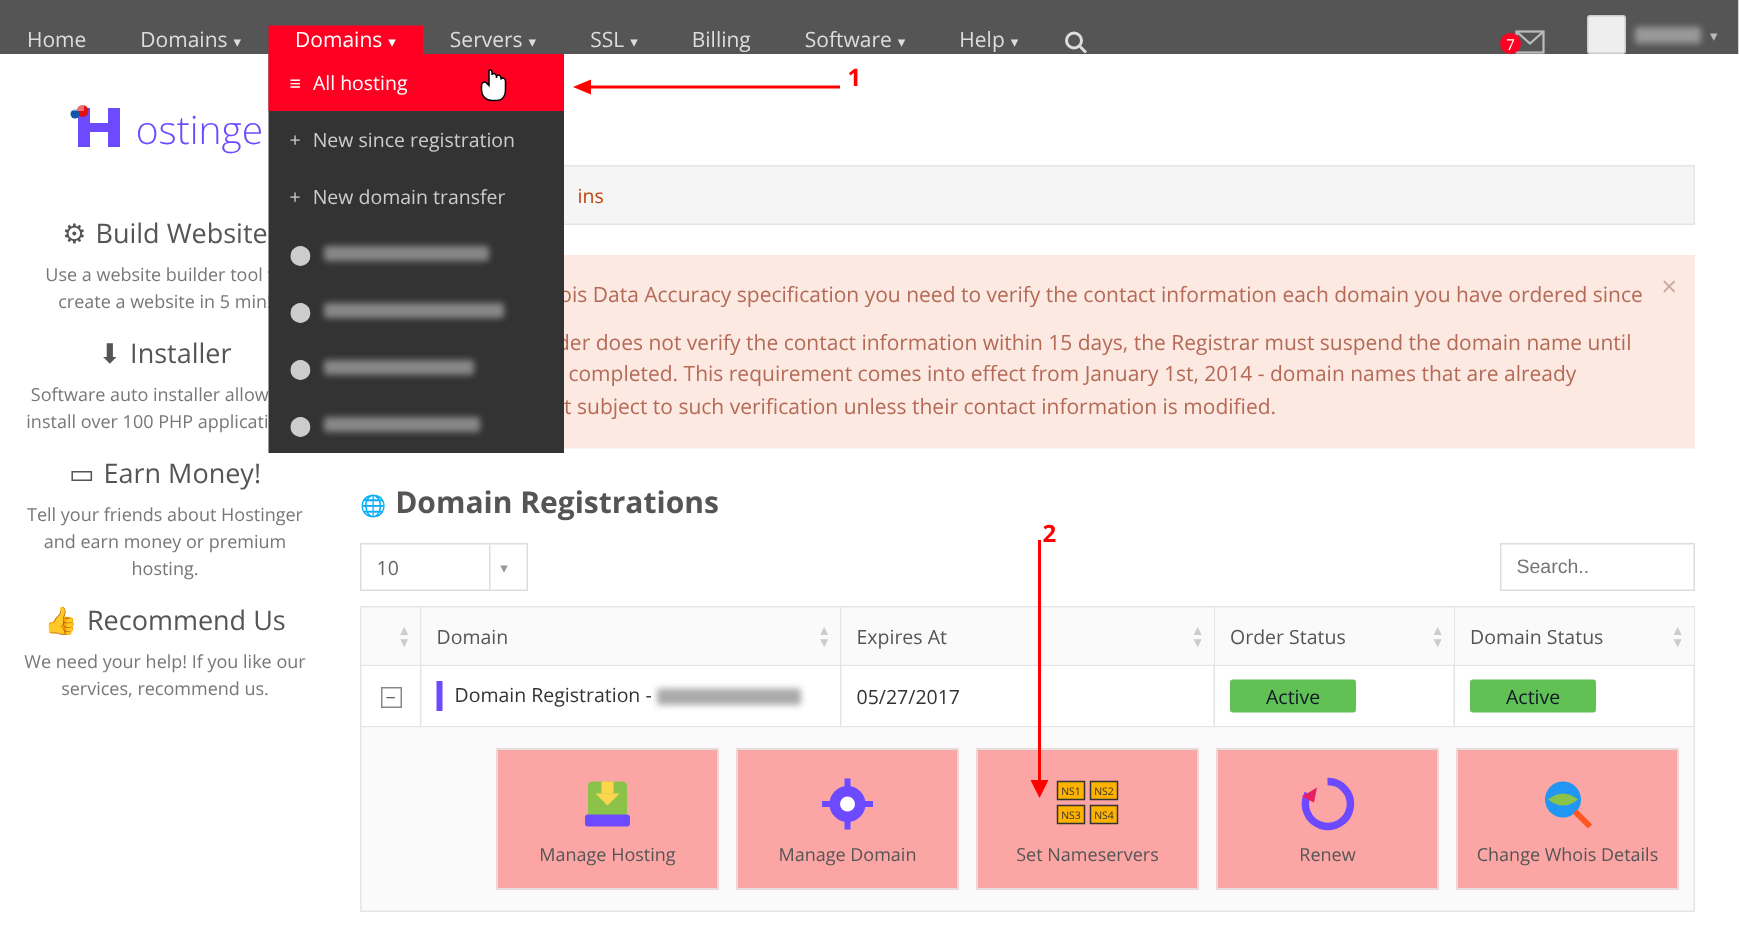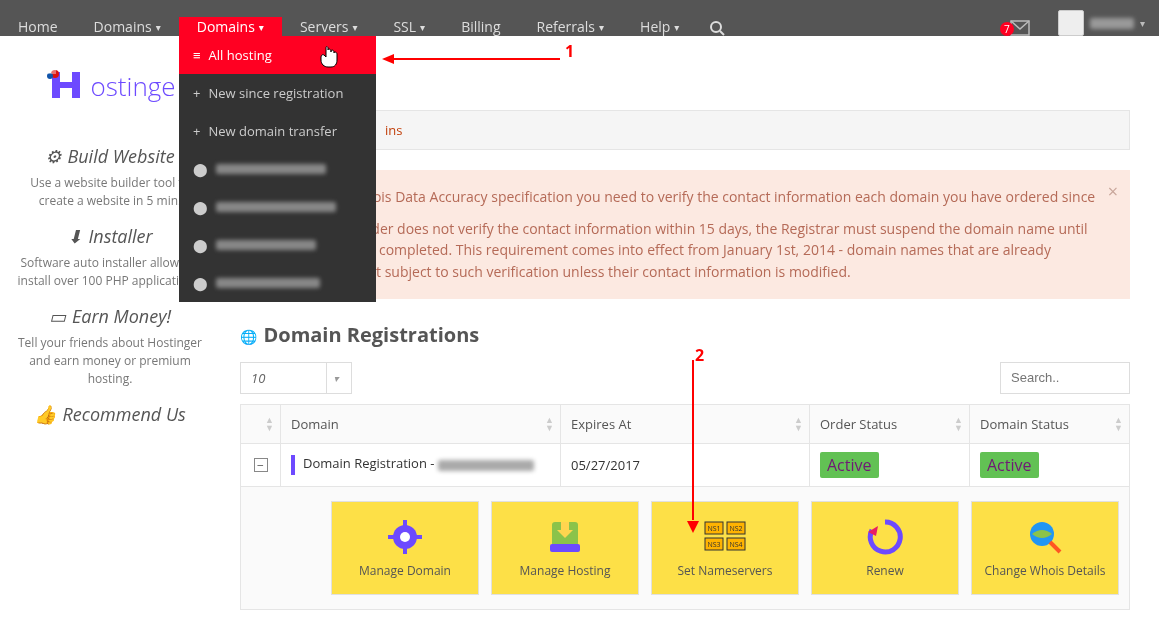--- a/index.html
+++ b/index.html
@@ -26,51 +26,51 @@
 .dropdown .dd-item .icon { margin-right:8px; font-size:13px; }
 .dropdown .dd-blur { height:10px; background:#888; filter:blur(2px); border-radius:2px; }
 
 
 .cursor-ptr { position:absolute; top:46px; left:320px; z-index:300; pointer-events:none; }
 
 
 .wrap { display:flex; }
 .sidebar { width:220px; padding:10px 8px; text-align:center; }
 .logo-row { padding:18px 0 22px; display:flex; justify-content:center; align-items:center;}
-.sidebar h3 { font-weight:400; color:#555; font-size:18px; margin:14px 0 6px;font-style:italic; }
+.sidebar h3 { font-weight:400; color:#555; font-size:18px; margin:14px 0 6px; }
 .sidebar h3 .ic { margin-right:6px; color:#555;}
 .sidebar p { font-size:12px; color:#777; line-height:1.5; padding:0 6px; }
 
 .main { flex:1; padding:18px 20px 0; max-width: 930px;}
 .page-title { font-size:28px; color:#444; font-weight:300; margin-bottom:18px; margin-left:50px;}
 .breadcrumb { background:#f5f5f5; border:1px solid #e5e5e5; padding:10px 14px; font-size:13px; color:#666; margin-bottom:20px;}
 .breadcrumb span:last-child { color:#c2410c; }
 
 .alert { background:#fce9e1; border-left:4px solid #ff532f; padding:16px 26px 16px 20px; color:#b56a57; font-size:14px; line-height:1.55; position:relative; margin-bottom:22px;}
 .alert .close-x { position:absolute; top:8px; right:12px; color:#c9a79b; font-size:18px; cursor:pointer; }
 
 .section-title { font-size:20px; color:#555; font-weight:700; margin-bottom:14px;}
 .section-title .globe2 { color:#888; font-size:14px; margin-right:6px;}
 
 .controls-row { display:flex; justify-content:space-between; margin-bottom:10px;}
-.select-box { border:1px solid #ddd; padding:6px 26px 6px 10px; font-size:13px; color:#666; position:relative; width:112px; background:#fff;font-style:italic;}
+.select-box { border:1px solid #ddd; padding:6px 26px 6px 10px; font-size:13px; color:#666; position:relative; width:112px; background:#fff;}
 .select-box::after { content:"▾"; position:absolute; right:6px; top:0; bottom:0; width:18px; border-left:1px solid #ddd; display:flex; align-items:center; justify-content:center; color:#999; font-size:10px;}
 .search-box { border:1px solid #ddd; padding:6px 10px; font-size:13px; color:#1d4ed8; width:130px; }
 
 table.grid { width:100%; border-collapse:collapse; font-size:13px; }
 table.grid th { background:#fafafa; border:1px solid #e5e5e5; padding:10px 10px; text-align:left; font-weight:400; color:#555; position:relative;}
 table.grid th .sorter { position:absolute; right:6px; top:50%; transform:translateY(-50%); color:#ccc; font-size:9px; line-height:8px;}
 table.grid td { border:1px solid #e5e5e5; padding:10px 10px; vertical-align:middle;}
 .row-toggle { width:14px; height:14px; border:1px solid #888; display:inline-flex; align-items:center; justify-content:center; font-size:12px; color:#555;}
 .purple-bar { display:inline-block; width:4px; height:20px; background:#6d4aff; vertical-align:middle; margin-right:8px;}
 .blur-domain { display:inline-block; width:96px; height:11px; background:#aaa; filter:blur(2px); border-radius:2px; vertical-align:middle;}
-.badge { background:#62c154; color:#701a75; font-size:16px; padding:2px 7px; border-radius:2px;}
+.badge { background:#62c154; color:#0f172a; font-size:13px; padding:2px 24px; border-radius:2px;}
 
 .cards-row { display:flex; gap:12px; padding:14px 0 14px 90px; background:#fafafa; border:1px solid #e5e5e5; border-top:none;}
-.card { background:#fde047; border:1px solid #e0e0e0; width:148px; height:94px; display:flex; flex-direction:column; align-items:center; justify-content:center; cursor:pointer;}
+.card { background:#fca5a5; border:1px solid #e0e0e0; width:148px; height:94px; display:flex; flex-direction:column; align-items:center; justify-content:center; cursor:pointer;}
 .card .cico { height:42px; display:flex; align-items:center; justify-content:center;}
 .card .clabel { font-size:12px; color:#555; margin-top:4px;}
 
 
 .ann1-arrow { position:absolute; top:50px; left:382px; z-index:250; pointer-events:none;}
 .ann1-num { position:absolute; top:40px; left:565px; color:#ff0000; font-weight:bold; font-size:16px; z-index:250;}
 .ann2-line { position:absolute; top:360px; left:692px; width:2px; height:160px; background:#ff0000; z-index:50;}
 .ann2-head { position:absolute; top:518px; left:687px; z-index:50;}
 .ann2-num { position:absolute; top:344px; left:695px; color:#ff0000; font-weight:bold; font-size:16px; z-index:50;}
 </style>
@@ -94,21 +94,21 @@
       <span class="caret">▾</span>
     </div>
   <div class="nav-item">
       <span>SSL</span>
       <span class="caret">▾</span>
     </div>
   <div class="nav-item">
       <span>Billing</span>
     </div>
   <div class="nav-item">
-      <span>Referrals</span>
+      <span>Software</span>
       <span class="caret">▾</span>
     </div>
   <div class="nav-item">
       <span>Help</span>
       <span class="caret">▾</span>
     </div>
   <div class="search-icon">
     <svg width="16" height="16" viewBox="0 0 16 16">
         <circle cx="7" cy="7" r="5" stroke="#ddd" stroke-width="2" fill="none"></circle>
         <line x1="11" y1="11" x2="15" y2="15" stroke="#ddd" stroke-width="2"></line>
@@ -192,20 +192,21 @@
         </svg>
       <span style="font-size:26px; color:#6d4aff; font-weight:300; margin-left:2px;">ostinge</span>
     </div>
     <h3><span class="ic">⚙</span><span>Build Website</span></h3>
     <p>Use a website builder tool to create a website in 5 min!</p>
     <h3><span class="ic">⬇</span><span>Installer</span></h3>
     <p>Software auto installer allows to install over 100 PHP applications.</p>
     <h3><span class="ic">▭</span><span>Earn Money!</span></h3>
     <p>Tell your friends about Hostinger and earn money or premium hosting.</p>
     <h3><span class="ic">👍</span><span>Recommend Us</span></h3>
+    <p>We need your help! If you like our services, recommend us.</p>
   </div>
 
   <div class="main">
     <div class="page-title"><span>ames</span></div>
     <div class="breadcrumb"><span style="margin-left:130px">ins</span></div>
 
     <div class="alert">
       <span class="close-x">×</span>
       <p><span style="visibility:hidden;margin-left:93px">x</span><span>hois Data Accuracy specification you need to verify the contact information each domain you have ordered since</span></p>
       <p style="margin-top:10px"><span style="visibility:hidden;margin-left:100px">x</span><span>der does not verify the contact information within 15 days, the Registrar must suspend the domain name until the </span><span>verification is completed. This requirement comes into effect from January 1st, 2014 - domain names that are already registered are not subject to such verification unless their contact information is modified.</span></p>
@@ -238,42 +239,42 @@
           <td><span class="badge">Active</span></td>
           <td><span class="badge">Active</span></td>
         </tr>
       </tbody>
     </table>
 
     <div class="cards-row">
       <div class="card">
         <div class="cico">
             <svg width="38" height="38">
+              <rect x="6" y="4" width="26" height="24" rx="3" fill="#8bc34a"></rect>
+              <polygon points="19,20 11,12 27,12" fill="#ffd54f"></polygon>
+              <rect x="15" y="4" width="8" height="8" fill="#ffd54f"></rect>
+              <rect x="4" y="26" width="30" height="8" rx="2" fill="#6d4aff"></rect>
+            </svg>
+          </div>
+        <div class="clabel">Manage Hosting</div>
+      </div>
+      <div class="card">
+        <div class="cico">
+            <svg width="38" height="38">
               <circle cx="19" cy="19" r="12" fill="#6d4aff"></circle>
               <circle cx="19" cy="19" r="5" fill="#fff"></circle>
               <g fill="#6d4aff">
                 <rect x="17" y="2" width="4" height="6"></rect>
                 <rect x="17" y="30" width="4" height="6"></rect>
                 <rect x="2" y="17" width="6" height="4"></rect>
                 <rect x="30" y="17" width="6" height="4"></rect>
               </g>
             </svg>
           </div>
         <div class="clabel">Manage Domain</div>
-      </div>
-      <div class="card">
-        <div class="cico">
-            <svg width="38" height="38">
-              <rect x="6" y="4" width="26" height="24" rx="3" fill="#8bc34a"></rect>
-              <polygon points="19,20 11,12 27,12" fill="#ffd54f"></polygon>
-              <rect x="15" y="4" width="8" height="8" fill="#ffd54f"></rect>
-              <rect x="4" y="26" width="30" height="8" rx="2" fill="#6d4aff"></rect>
-            </svg>
-          </div>
-        <div class="clabel">Manage Hosting</div>
       </div>
       <div class="card">
         <div class="cico">
             <svg width="44" height="34">
               <rect x="2" y="2" width="18" height="12" fill="#ffb300" stroke="#333"></rect>
               <rect x="24" y="2" width="18" height="12" fill="#ffb300" stroke="#333"></rect>
               <rect x="2" y="18" width="18" height="12" fill="#ffb300" stroke="#333"></rect>
               <rect x="24" y="18" width="18" height="12" fill="#ffb300" stroke="#333"></rect>
               <text x="11" y="11" font-size="7" text-anchor="middle" fill="#333">NS1</text>
               <text x="33" y="11" font-size="7" text-anchor="middle" fill="#333">NS2</text>

